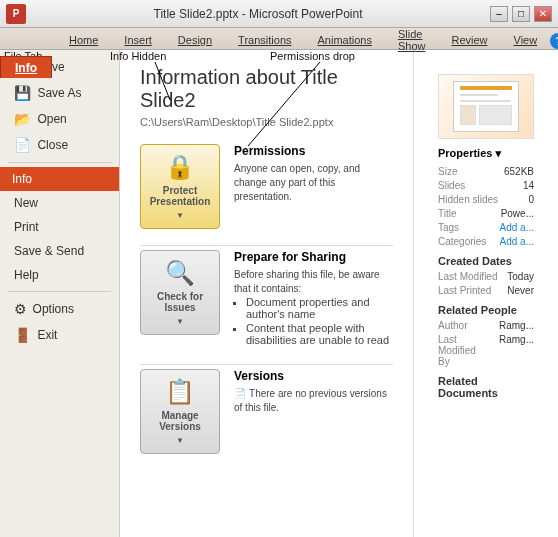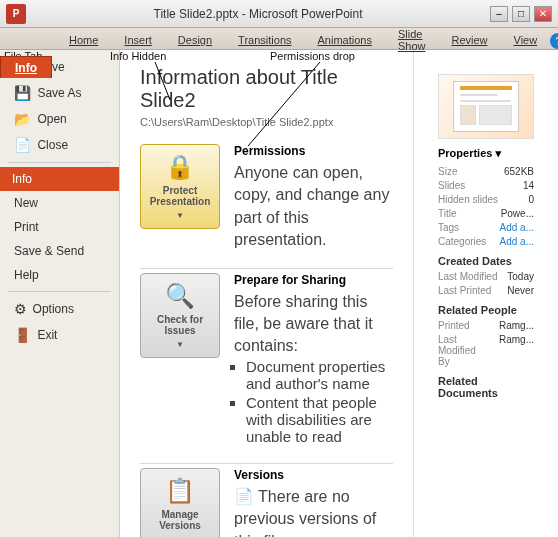--- a/index.html
+++ b/index.html
@@ -129,23 +129,23 @@
     .section-btn.gray {
       background: linear-gradient(to bottom, #f0f0f0, #d8d8d8);
       border-color: #aaa;
     }
     .section-btn-icon { font-size: 24px; }
     .section-btn-label { font-size: 10px; font-weight: bold; }
     .section-btn-arrow { font-size: 8px; }
 
     .section-text { flex: 1; }
     .section-heading { font-weight: bold; font-size: 12px; margin-bottom: 4px; }
-    .section-desc { font-size: 16px; color: #444; line-height: 1.4; }
+    .section-desc { font-size: 10px; color: #444; line-height: 1.4; }
     .section-list { margin-left: 12px; }
-    .section-list li { font-size: 15px; color: #444; margin-bottom: 2px; list-style: square; }
+    .section-list li { font-size: 11px; color: #444; margin-bottom: 2px; list-style: square; }
 
     
     .properties-panel {
       width: 145px;
       background: white;
       border-left: 1px solid #ddd;
       padding: 24px;
       font-size: 11px;
       overflow-y: auto;
     }
@@ -371,21 +371,21 @@
       <div class="prop-row">
         <span class="prop-label">Last Printed</span>
         <span class="prop-value">Never</span>
       </div>
     </div>
 
     <div class="props-section-header">Related People</div>
 
     <div>
       <div class="prop-row">
-        <span class="prop-label">Printed</span>
+        <span class="prop-label">Author</span>
         <span class="prop-value">Ramg...</span>
       </div>
       <div class="prop-row">
         <span class="prop-label">Last Modified By</span>
         <span class="prop-value">Ramg...</span>
       </div>
     </div>
 
     <div class="props-section-header">Related Documents</div>
 

